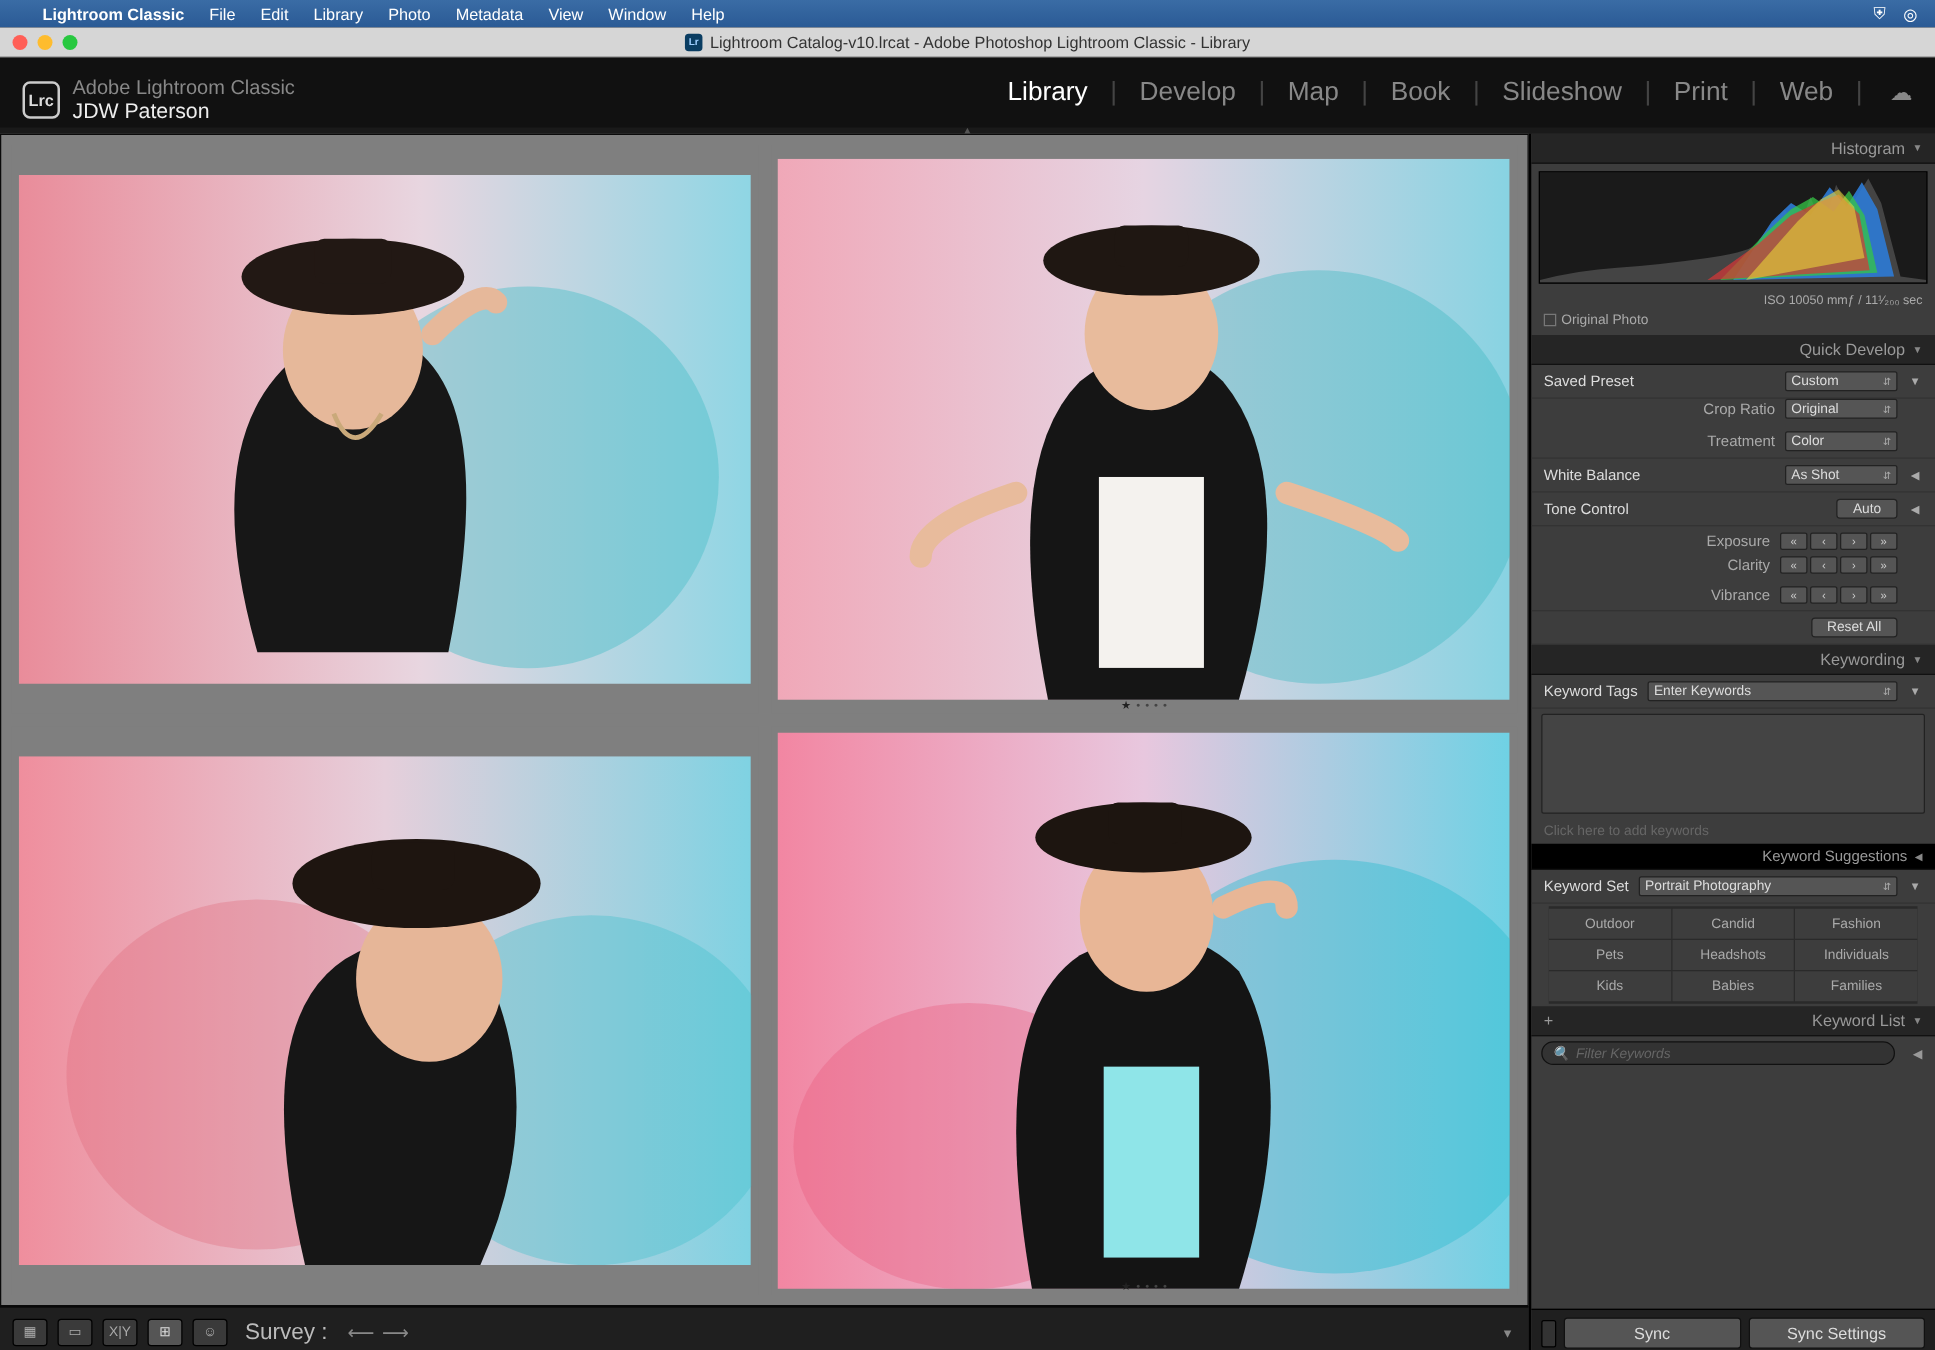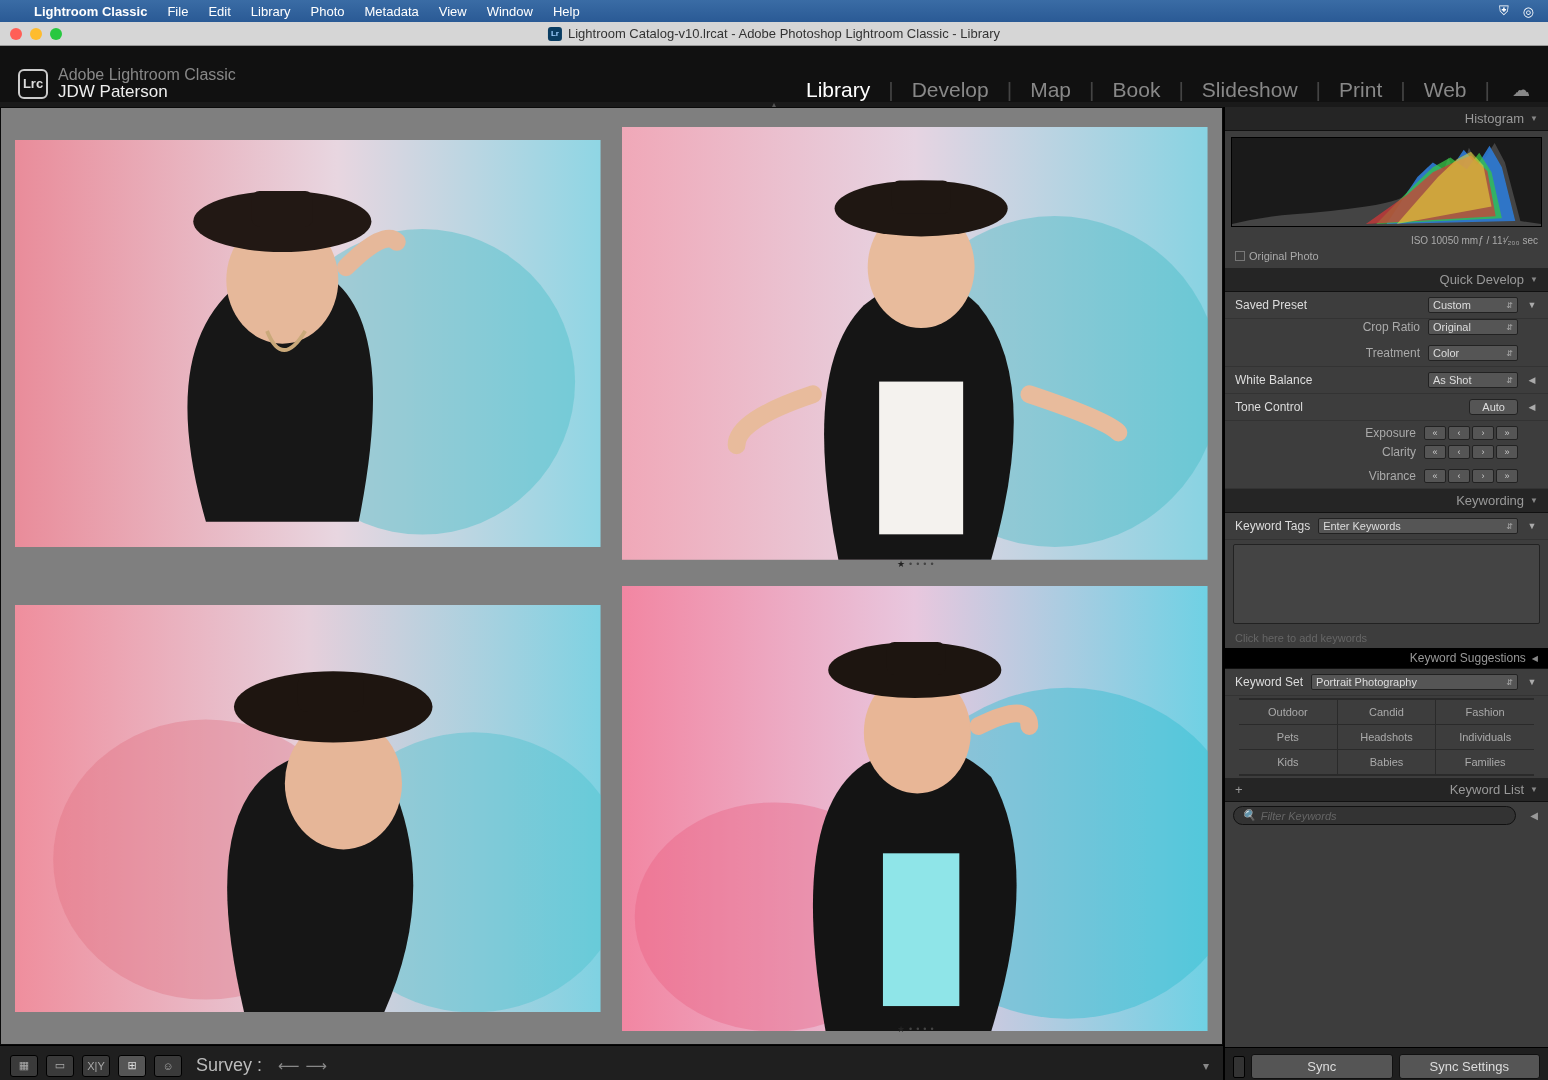--- a/index.html
+++ b/index.html
@@ -7,21 +7,21 @@
 .mac-menubar{height:22px;background:linear-gradient(#3a6ca5,#2a5a95);display:flex;align-items:center;padding:0 14px;font-size:13px;color:#fff;gap:20px}
 .mac-menubar .apple{font-size:14px}
 .mac-menubar .app{font-weight:700}
 .mac-menubar .right{margin-left:auto;display:flex;gap:14px;align-items:center}
 .titlebar{height:24px;background:#d6d6d6;display:flex;align-items:center;position:relative;border-bottom:1px solid #999}
 .traffic{display:flex;gap:8px;margin-left:10px}
 .light{width:12px;height:12px;border-radius:50%}
 .red{background:#ff5f57}.yellow{background:#febc2e}.green{background:#28c840}
 .titlebar .title{position:absolute;left:50%;transform:translateX(-50%);font-size:13px;color:#333;display:flex;align-items:center;gap:6px}
 .titlebar .title .lr-badge{width:14px;height:14px;background:#0a3d62;border-radius:3px;display:inline-flex;align-items:center;justify-content:center;font-size:8px;font-weight:700;color:#9ecfff}
-.app-chrome{background:#111;height:56px;display:flex;align-items:flex-end;padding:0 18px;position:relative}
+.app-chrome{background:#111;height:56px;display:flex;align-items:flex-start;padding:16px 18px;position:relative}
 .brand{display:flex;align-items:center;gap:10px}
 .brand .logo{width:30px;height:30px;border:2px solid #ccc;border-radius:6px;font-size:13px;font-weight:700;display:flex;align-items:center;justify-content:center;color:#ddd}
 .brand .txt{line-height:1.1}
 .brand .txt .small{font-size:16px;color:#888}
 .brand .txt .big{font-size:17px;color:#eee}
 .modules{margin-left:auto;display:flex;align-items:center;gap:18px;font-size:21px;color:#888}
 .modules .sep{color:#444}
 .modules .mod.active{color:#fff}
 .modules .cloud{font-size:18px;margin-left:4px}
 .toggle-handle{width:30px;height:5px;margin:0 auto}
@@ -331,20 +331,24 @@
     <div class="qd-row">
       <span class="lab dim">Vibrance</span>
       <div class="steppers">
           <div class="step">«</div>
           <div class="step">‹</div>
           <div class="step">›</div>
           <div class="step">»</div>
         </div>
         <span class="expand"></span>
     </div>
+    <div class="qd-row">
+        <div class="qd-btn">Reset All</div>
+        <span class="expand"></span>
+      </div>
 
     <div class="panel-header">
         <span>Keywording</span>
         <span class="caret">▼</span>
       </div>
     <div class="qd-row">
       <span class="lab">Keyword Tags</span>
       <div class="qd-select" style="flex:1">
           <span>Enter Keywords</span>
           <span class="car">⇵</span>

